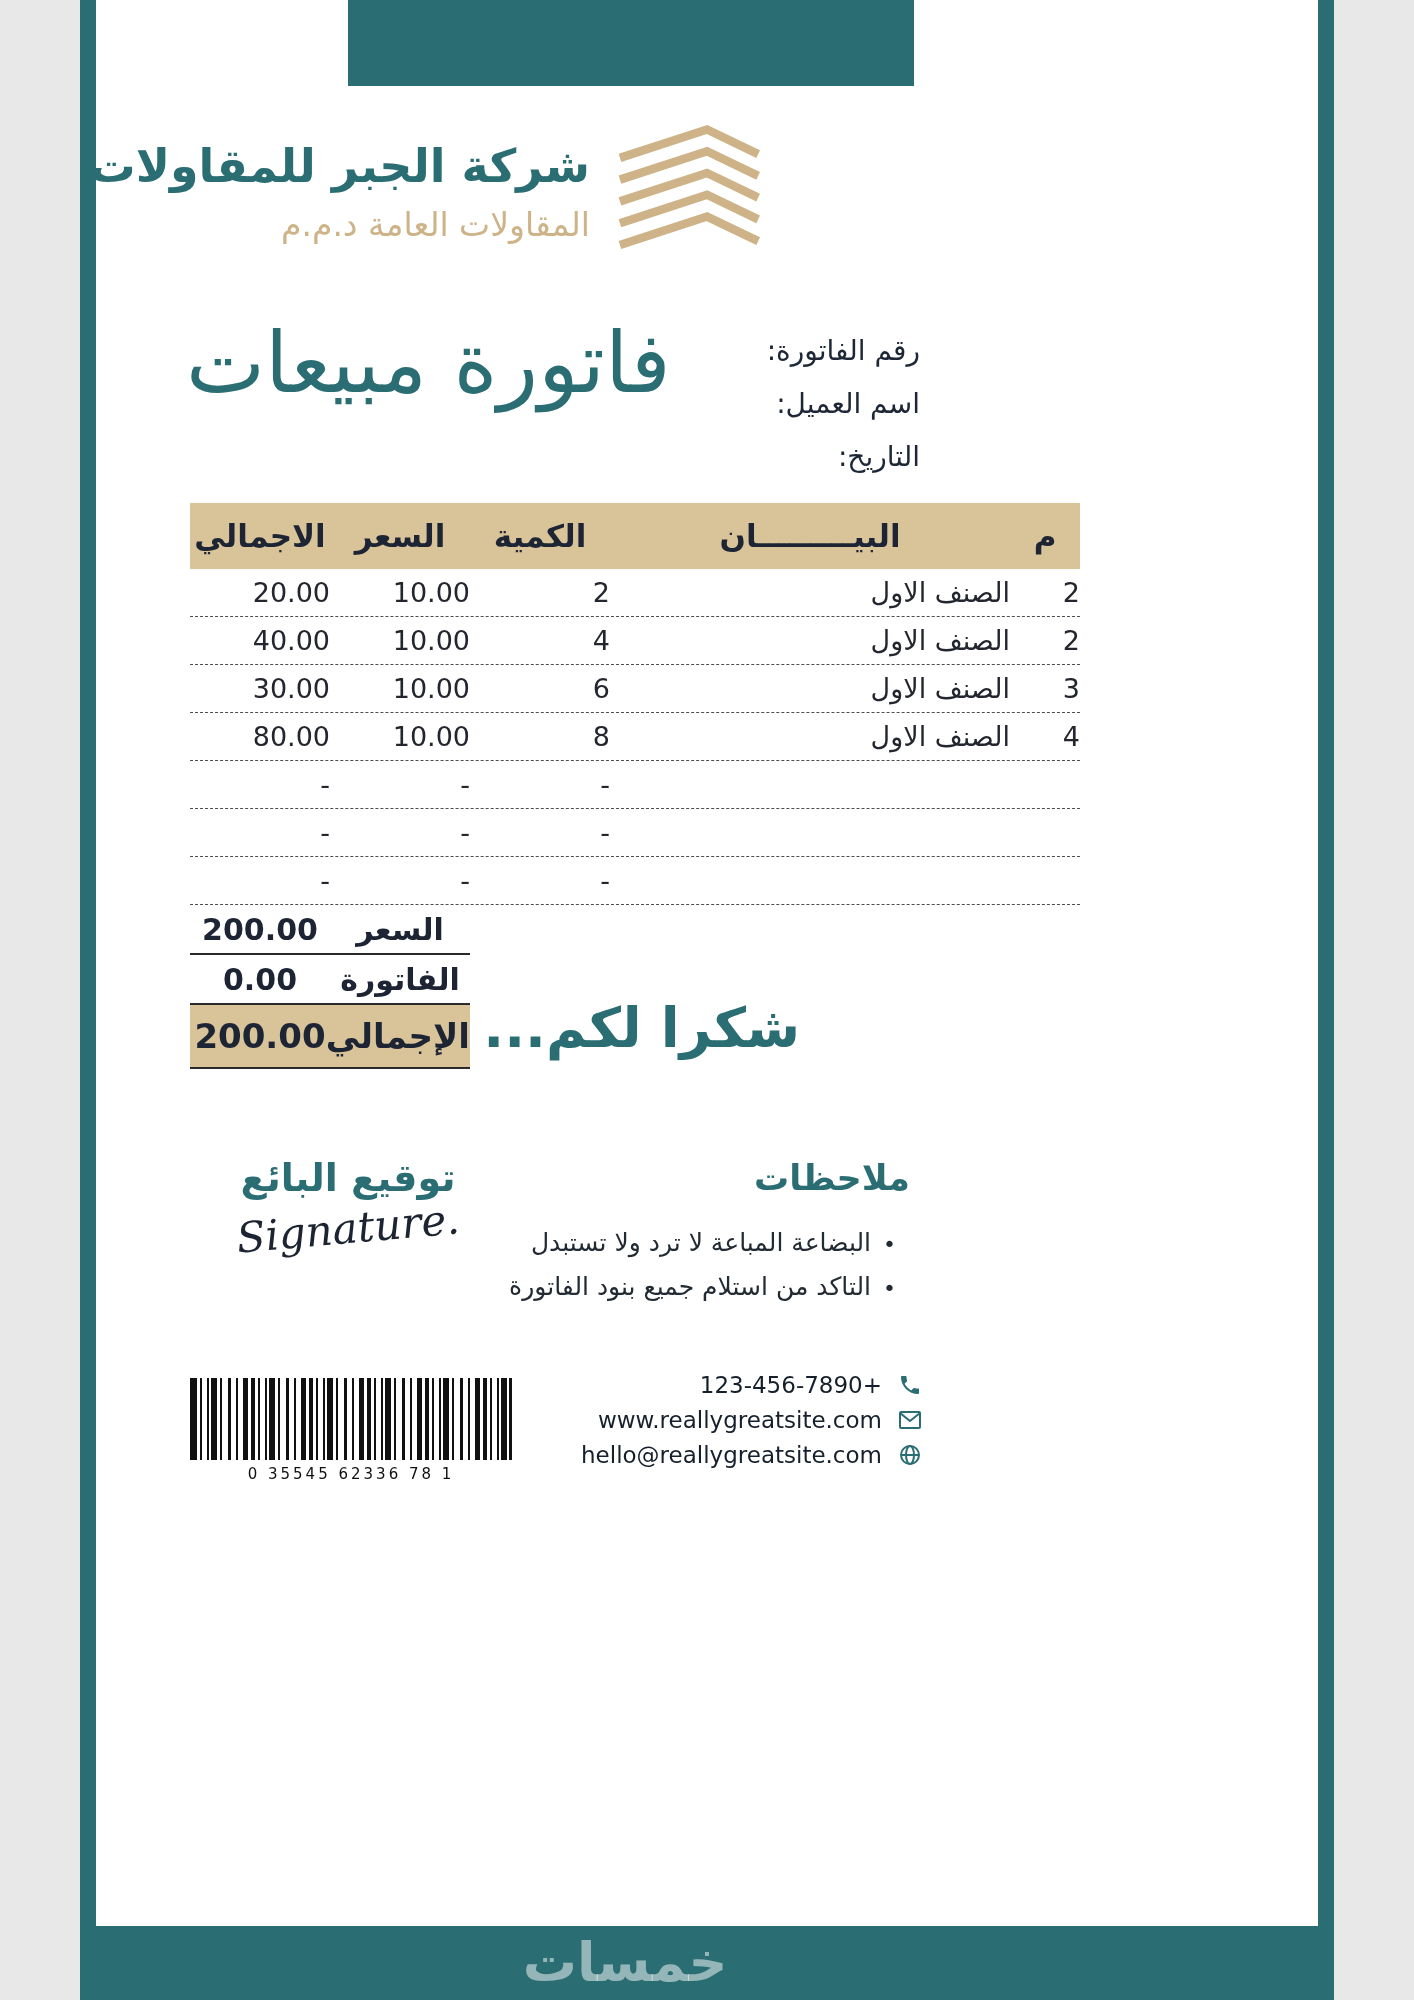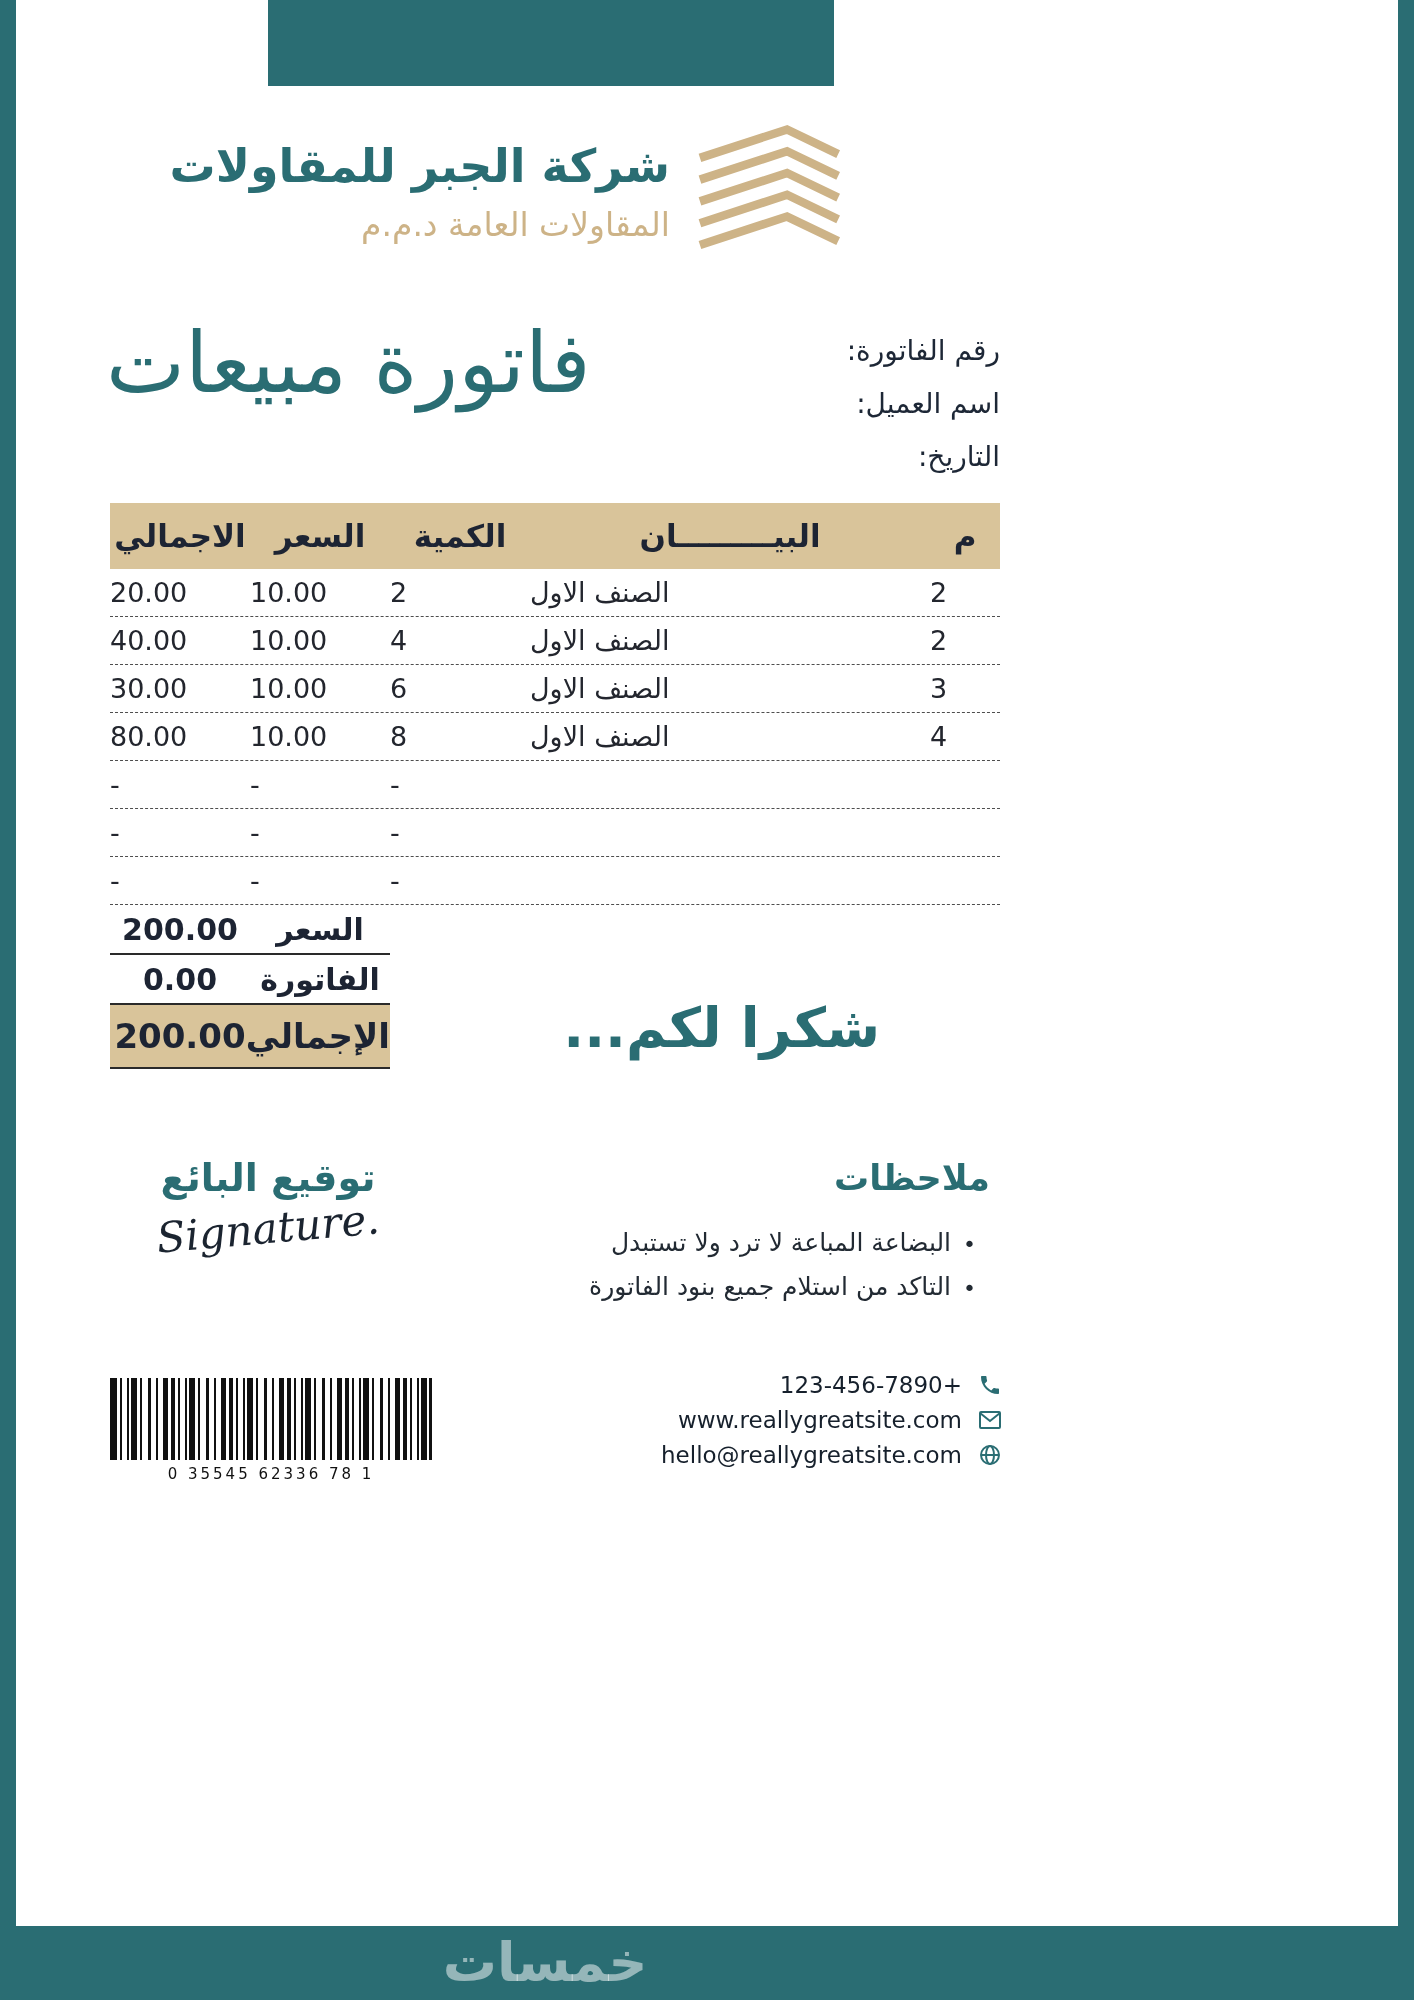--- a/index.html
+++ b/index.html
@@ -1,20 +1,20 @@
 <!DOCTYPE html>
 <html lang="ar"><head>
 <meta charset="utf-8">
 <style>
   * { margin:0; padding:0; box-sizing:border-box; }
   html,body { background:#e8e8e8; }
   body { font-family:"DejaVu Sans", sans-serif; }
 
   .page{
-    position:relative; width:1414px; height:2000px;
+    position:relative; width:1254px; height:2000px;
     background:#ffffff; margin:0 auto; overflow:hidden;
   }
 
   
   .strip{ position:absolute; top:0; width:16px; height:100%; background:#2a6d73; }
   .strip.left{ left:0; } .strip.right{ right:0; }
   .top-band{ position:absolute; left:268px; top:0; width:566px; height:86px; background:#2a6d73; }
   .bottom-band{ position:absolute; left:0; bottom:0; width:100%; height:74px; background:#2a6d73; }
 
   
@@ -34,21 +34,21 @@
 
   
   .table{ position:absolute; top:503px; left:110px; width:890px; direction:rtl; }
   .thead{ display:grid; grid-template-columns:70px 400px 140px 140px 140px;
           background:#d9c49a; height:66px; align-items:center;
           font-weight:bold; font-size:31px; color:#1d2433; }
   .thead .cell{ text-align:center; }
   .trow{ display:grid; grid-template-columns:70px 400px 140px 140px 140px;
          height:48px; align-items:center; font-size:27px; color:#23262e;
          border-bottom:1px dashed #4e4e4e; }
-  .trow .cell{ text-align:left; }
+  .trow .cell{ text-align:right; }
 
   
   .summary{ position:absolute; top:905px; left:110px; width:280px; direction:rtl; }
   .srow{ display:grid; grid-template-columns:140px 140px; height:50px; align-items:center;
          font-size:30px; font-weight:bold; color:#1d2433;
          border-bottom:2px solid #2a2a2a; }
   .srow .cell{ text-align:center; }
   .srow.total{ height:64px; background:#d9c49a; font-size:34px; }
 
   .thanks{ position:absolute; top:996px; right:534px; color:#2a6d73;

